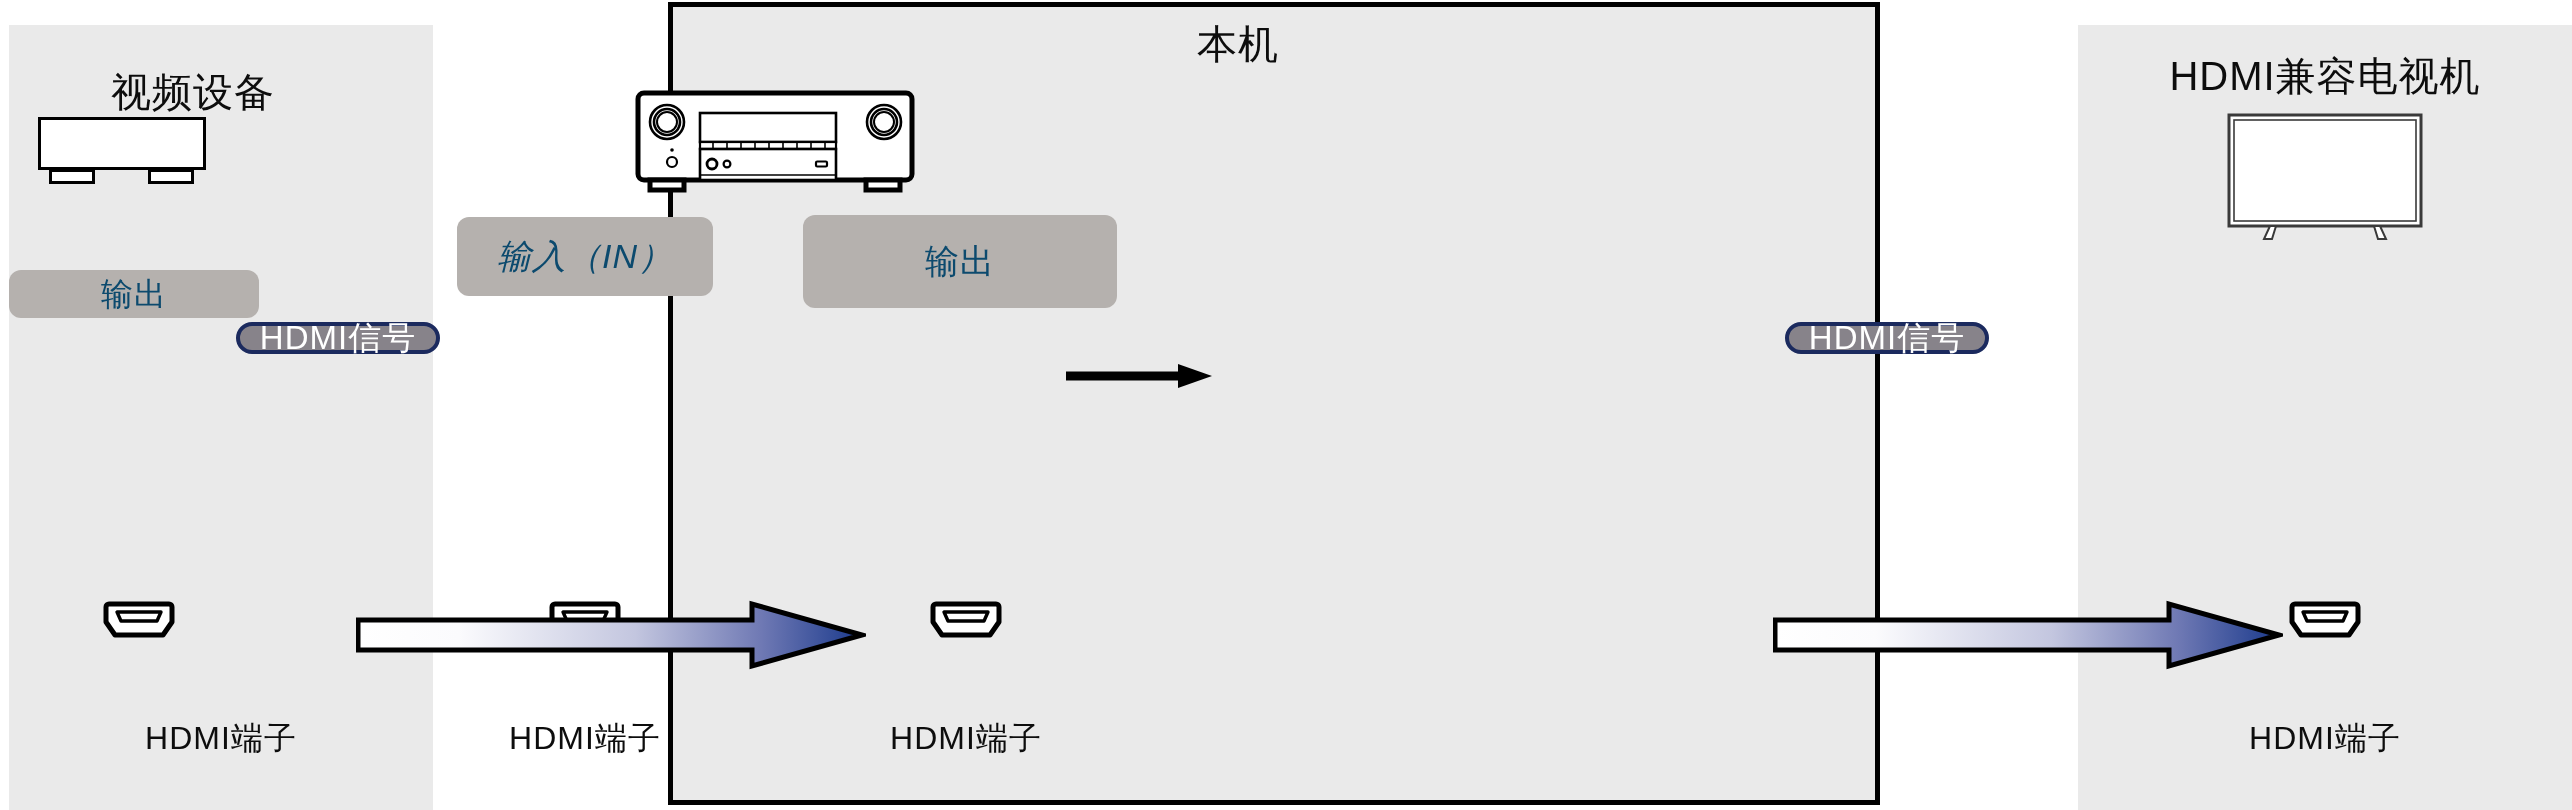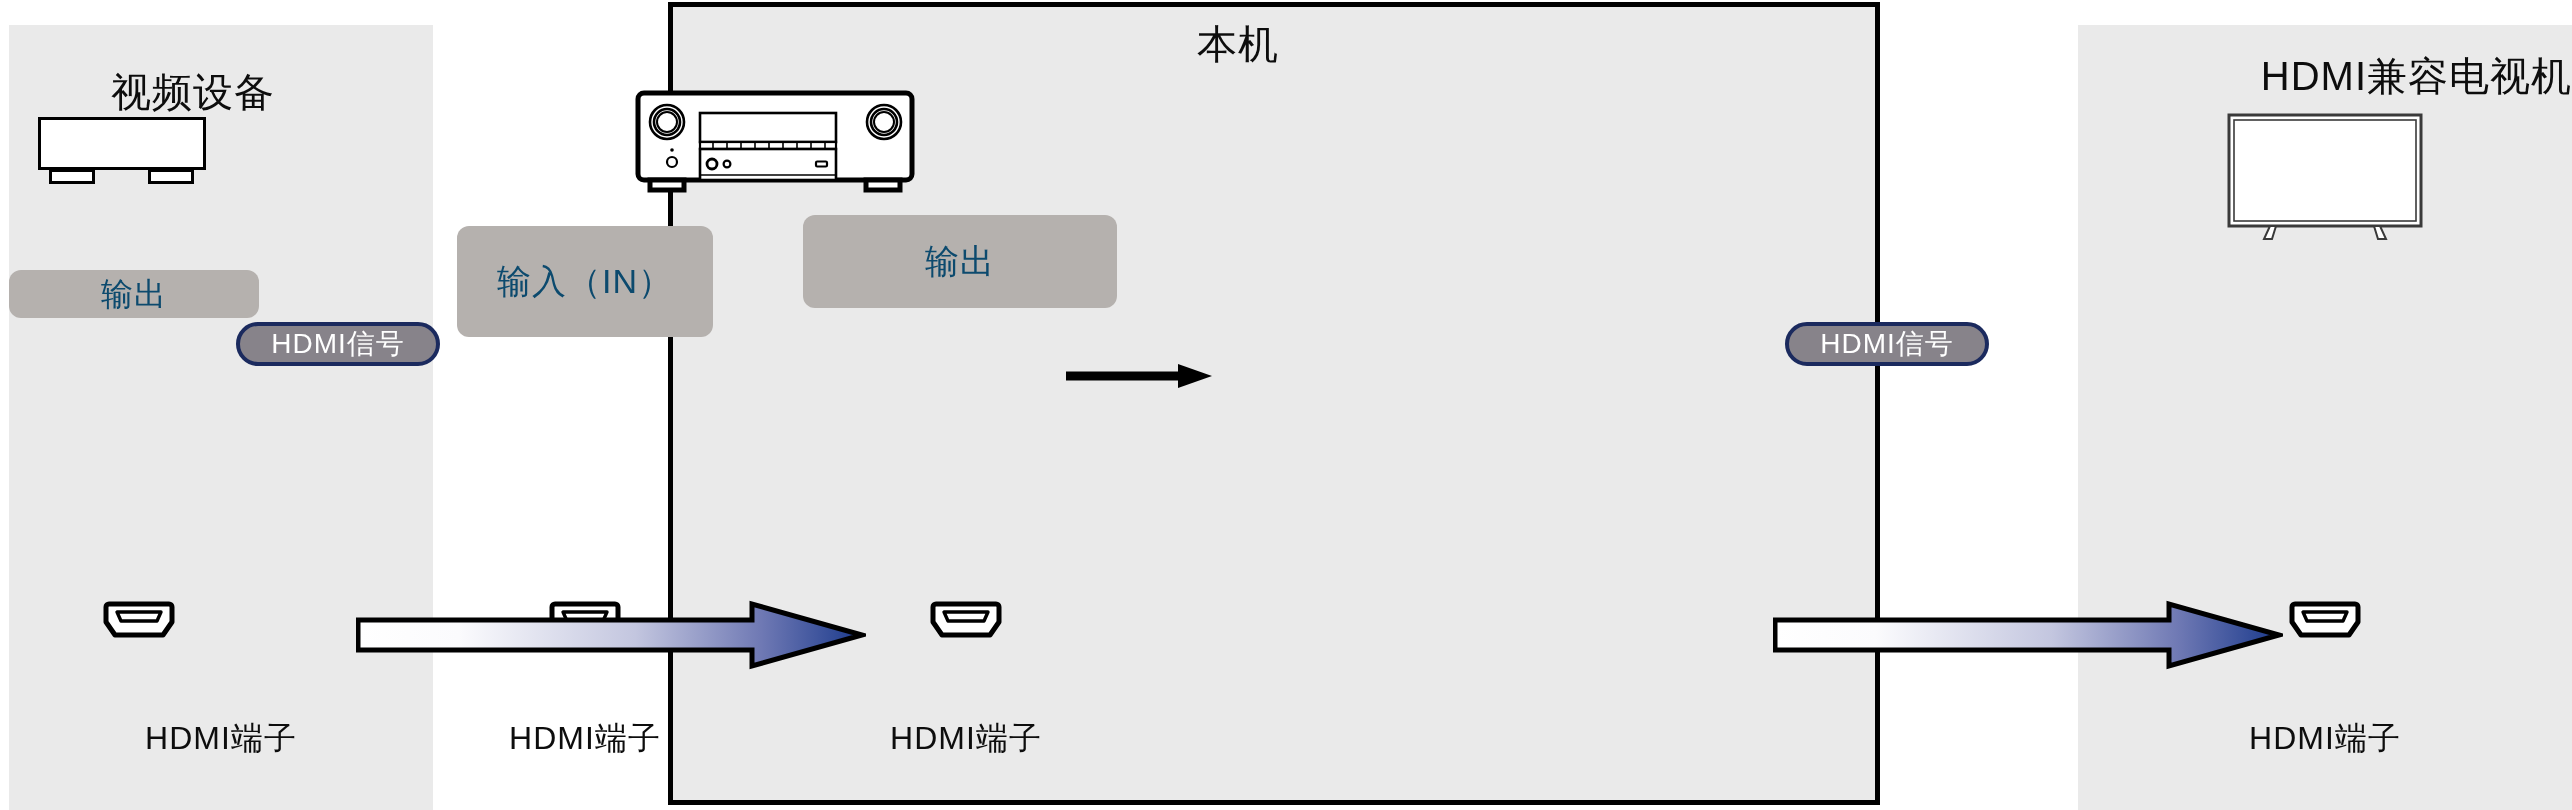--- a/index.html
+++ b/index.html
@@ -21,30 +21,30 @@
   #panel-tv    {left:2078px;top:25px; width:494px; height:785px;}
 
   
   .heading{
     position:absolute;color:#0d0d0d;
     font-size:40px;line-height:1;letter-spacing:1px;
     white-space:nowrap;text-align:center;
   }
   #title-source{left:9px;  top:72px; width:368px;}
   #title-unit  {left:632px;top:24px; width:1212px;}
-  #title-tv    {left:2078px;top:56px;width:494px;text-align:right;}
+  #title-tv    {left:2078px;top:56px;width:494px;}
 
   
   .pill{
     position:absolute;background:#b5b1ae;border-radius:12px;
     color:#0c4a6e;display:flex;align-items:center;justify-content:center;
     text-align:center;font-size:34px;line-height:1.28;letter-spacing:1px;
   }
   #pill-source-out{left:9px;  top:270px;width:250px;height:48px;font-size:32px;}
-  #pill-unit-in   {left:457px;top:226px;width:256px;height:111px;}
+  #pill-unit-in   {left:457px;top:217px;width:256px;height:79px;font-style:italic;}
   #pill-unit-out  {left:803px;top:215px;width:314px;height:93px;}
   .pill .pl{display:block;}
 
   
   
   #dev-source{position:absolute;left:38px;top:117px;width:168px;height:67px;}
   #dev-source .body{
     position:absolute;left:0;top:0;width:100%;height:53px;
     background:#ffffff;border:3px solid #000000;box-sizing:border-box;
   }
@@ -65,24 +65,24 @@
   .jack{position:absolute;width:72px;height:38px;}
 
   
   .jack-caption{
     position:absolute;font-size:32px;color:#0d0d0d;white-space:nowrap;
     text-align:center;letter-spacing:1px;line-height:1;
   }
 
   
   .sig-badge{
-    position:absolute;height:44px;border-radius:22px;
+    position:absolute;height:32px;border-radius:22px;
     background:#87838a;border:4px solid #1b2a5e;box-sizing:border-box;
     color:#ffffff;display:flex;align-items:center;justify-content:center;
-    font-size:28px;letter-spacing:1px;white-space:nowrap;
+    font-size:33px;letter-spacing:1px;white-space:nowrap;
   }
   #badge-left {left:236px; top:322px;width:204px;}
   
 
   
   .big-arrow{position:absolute;height:70px;}
 
   
   #mid-arrow{position:absolute;left:1066px;top:361px;width:146px;height:30px;}
 </style>

